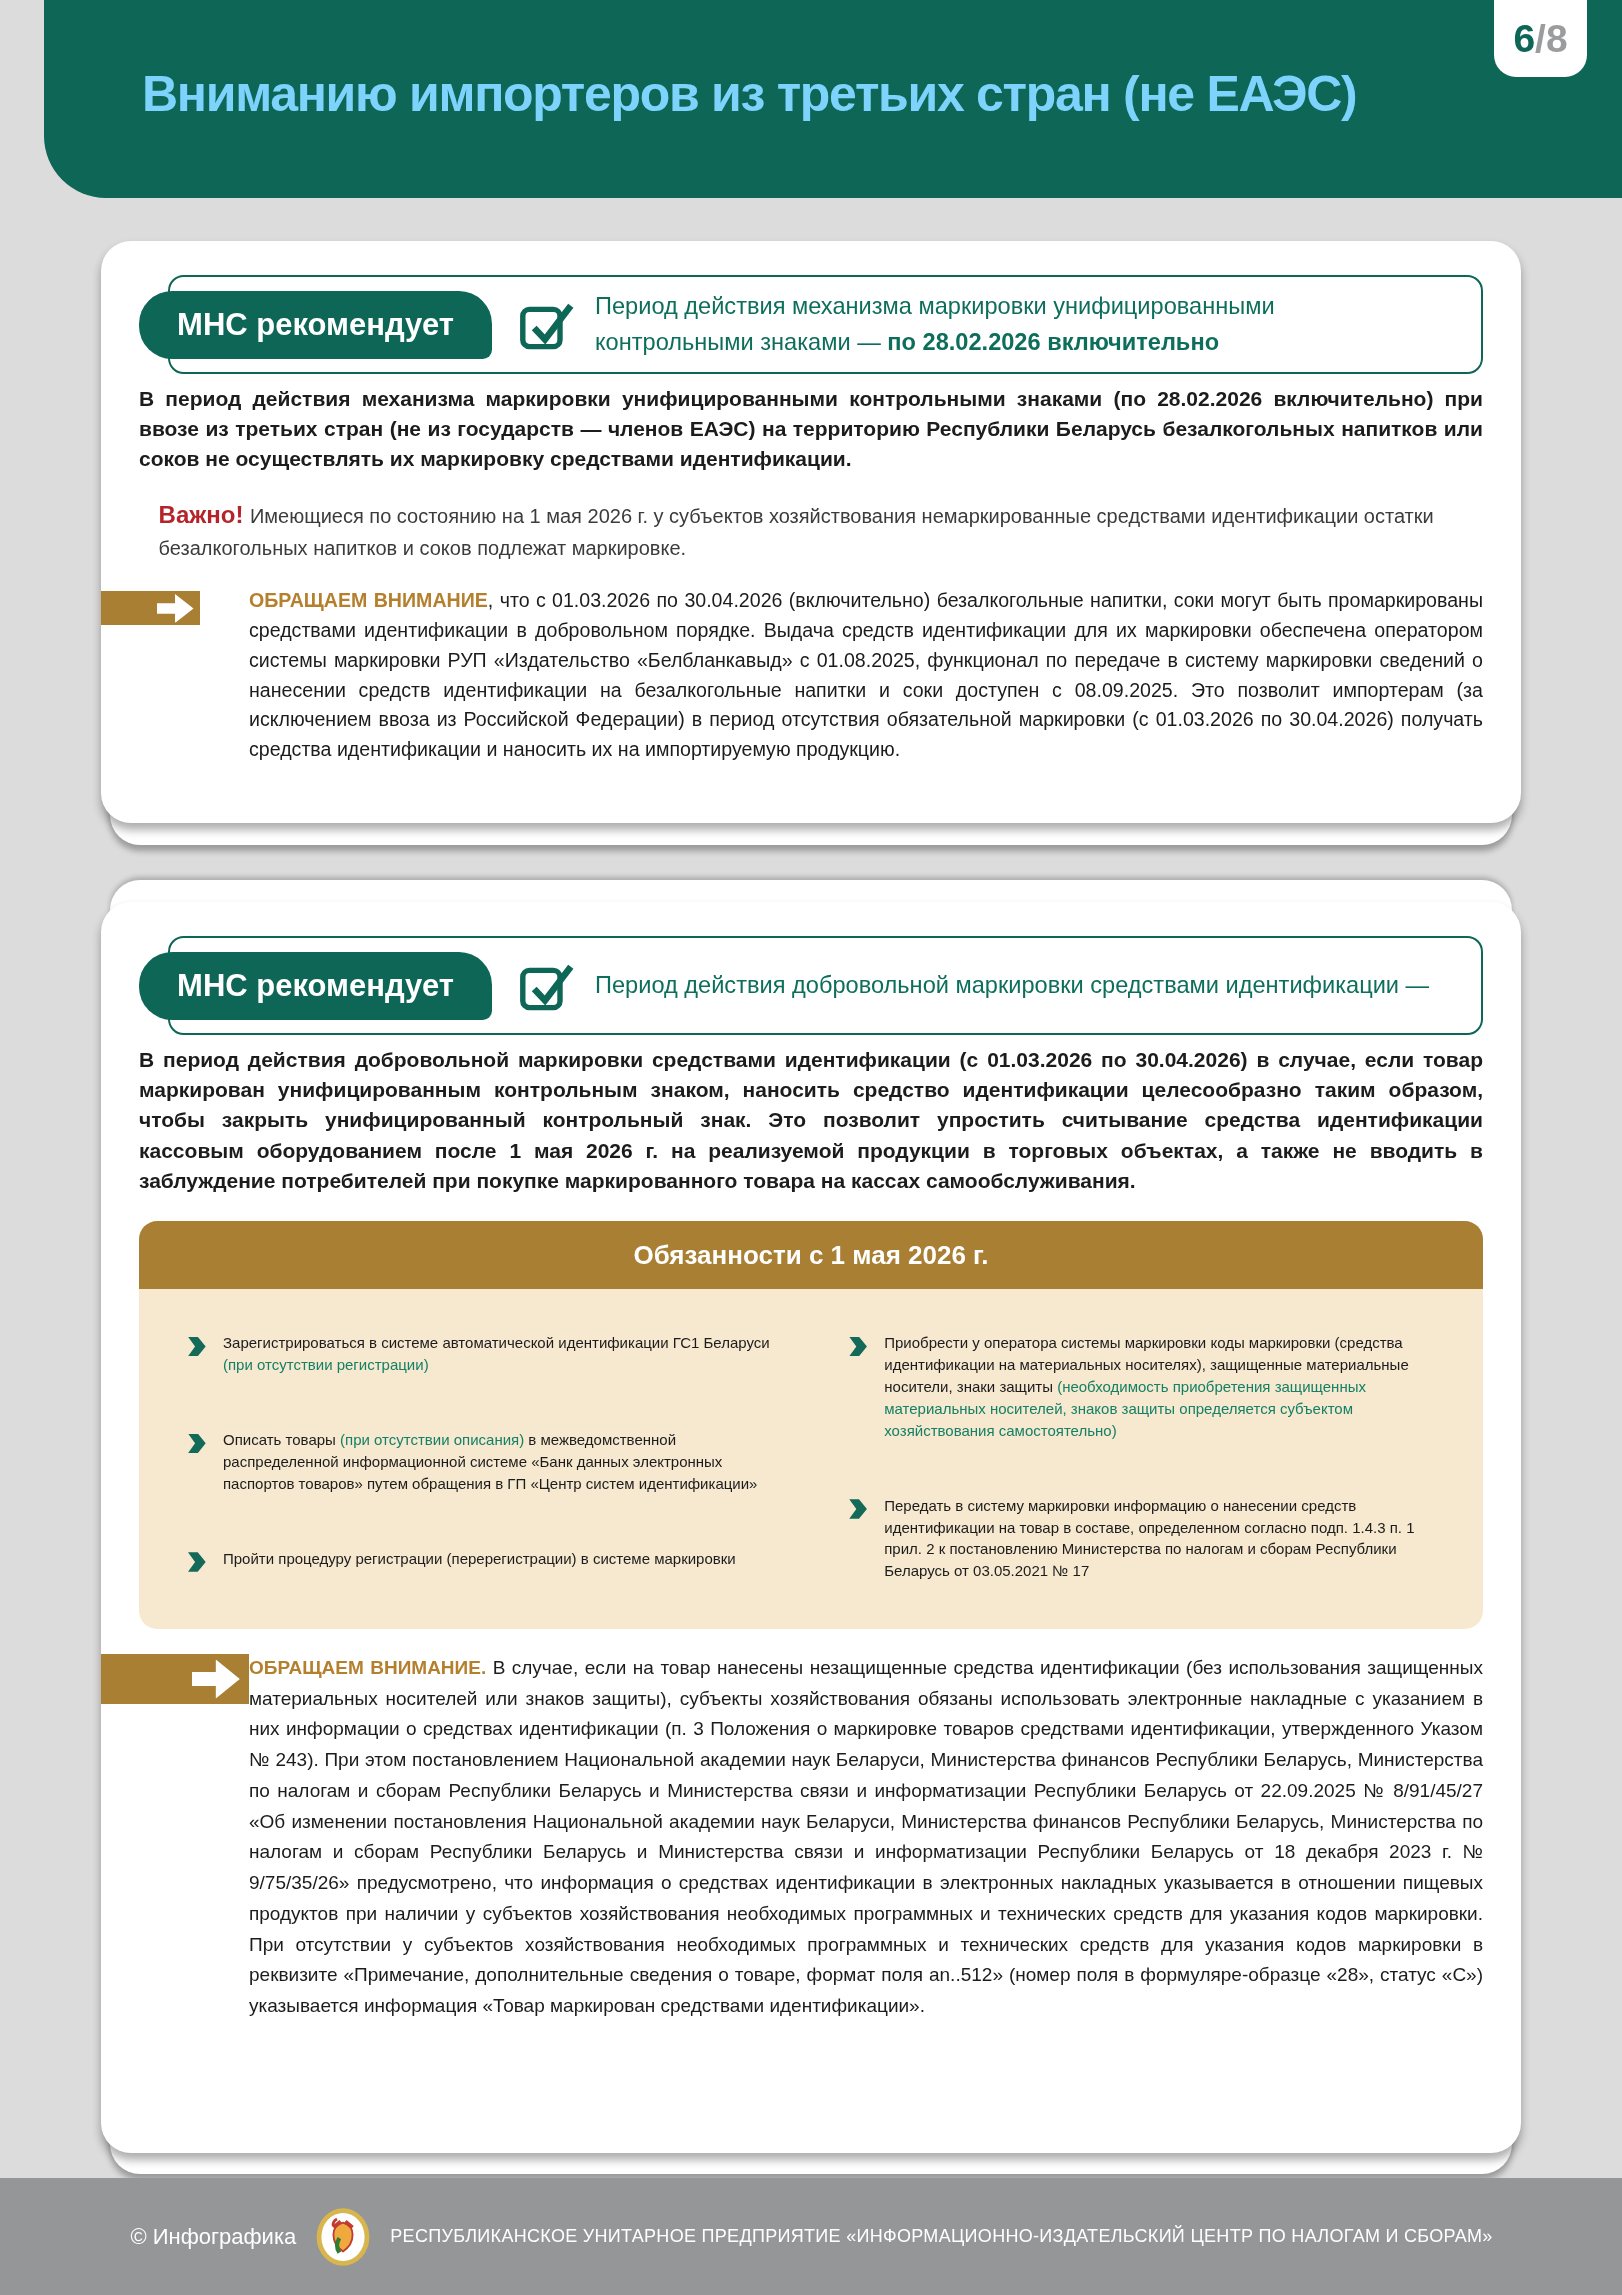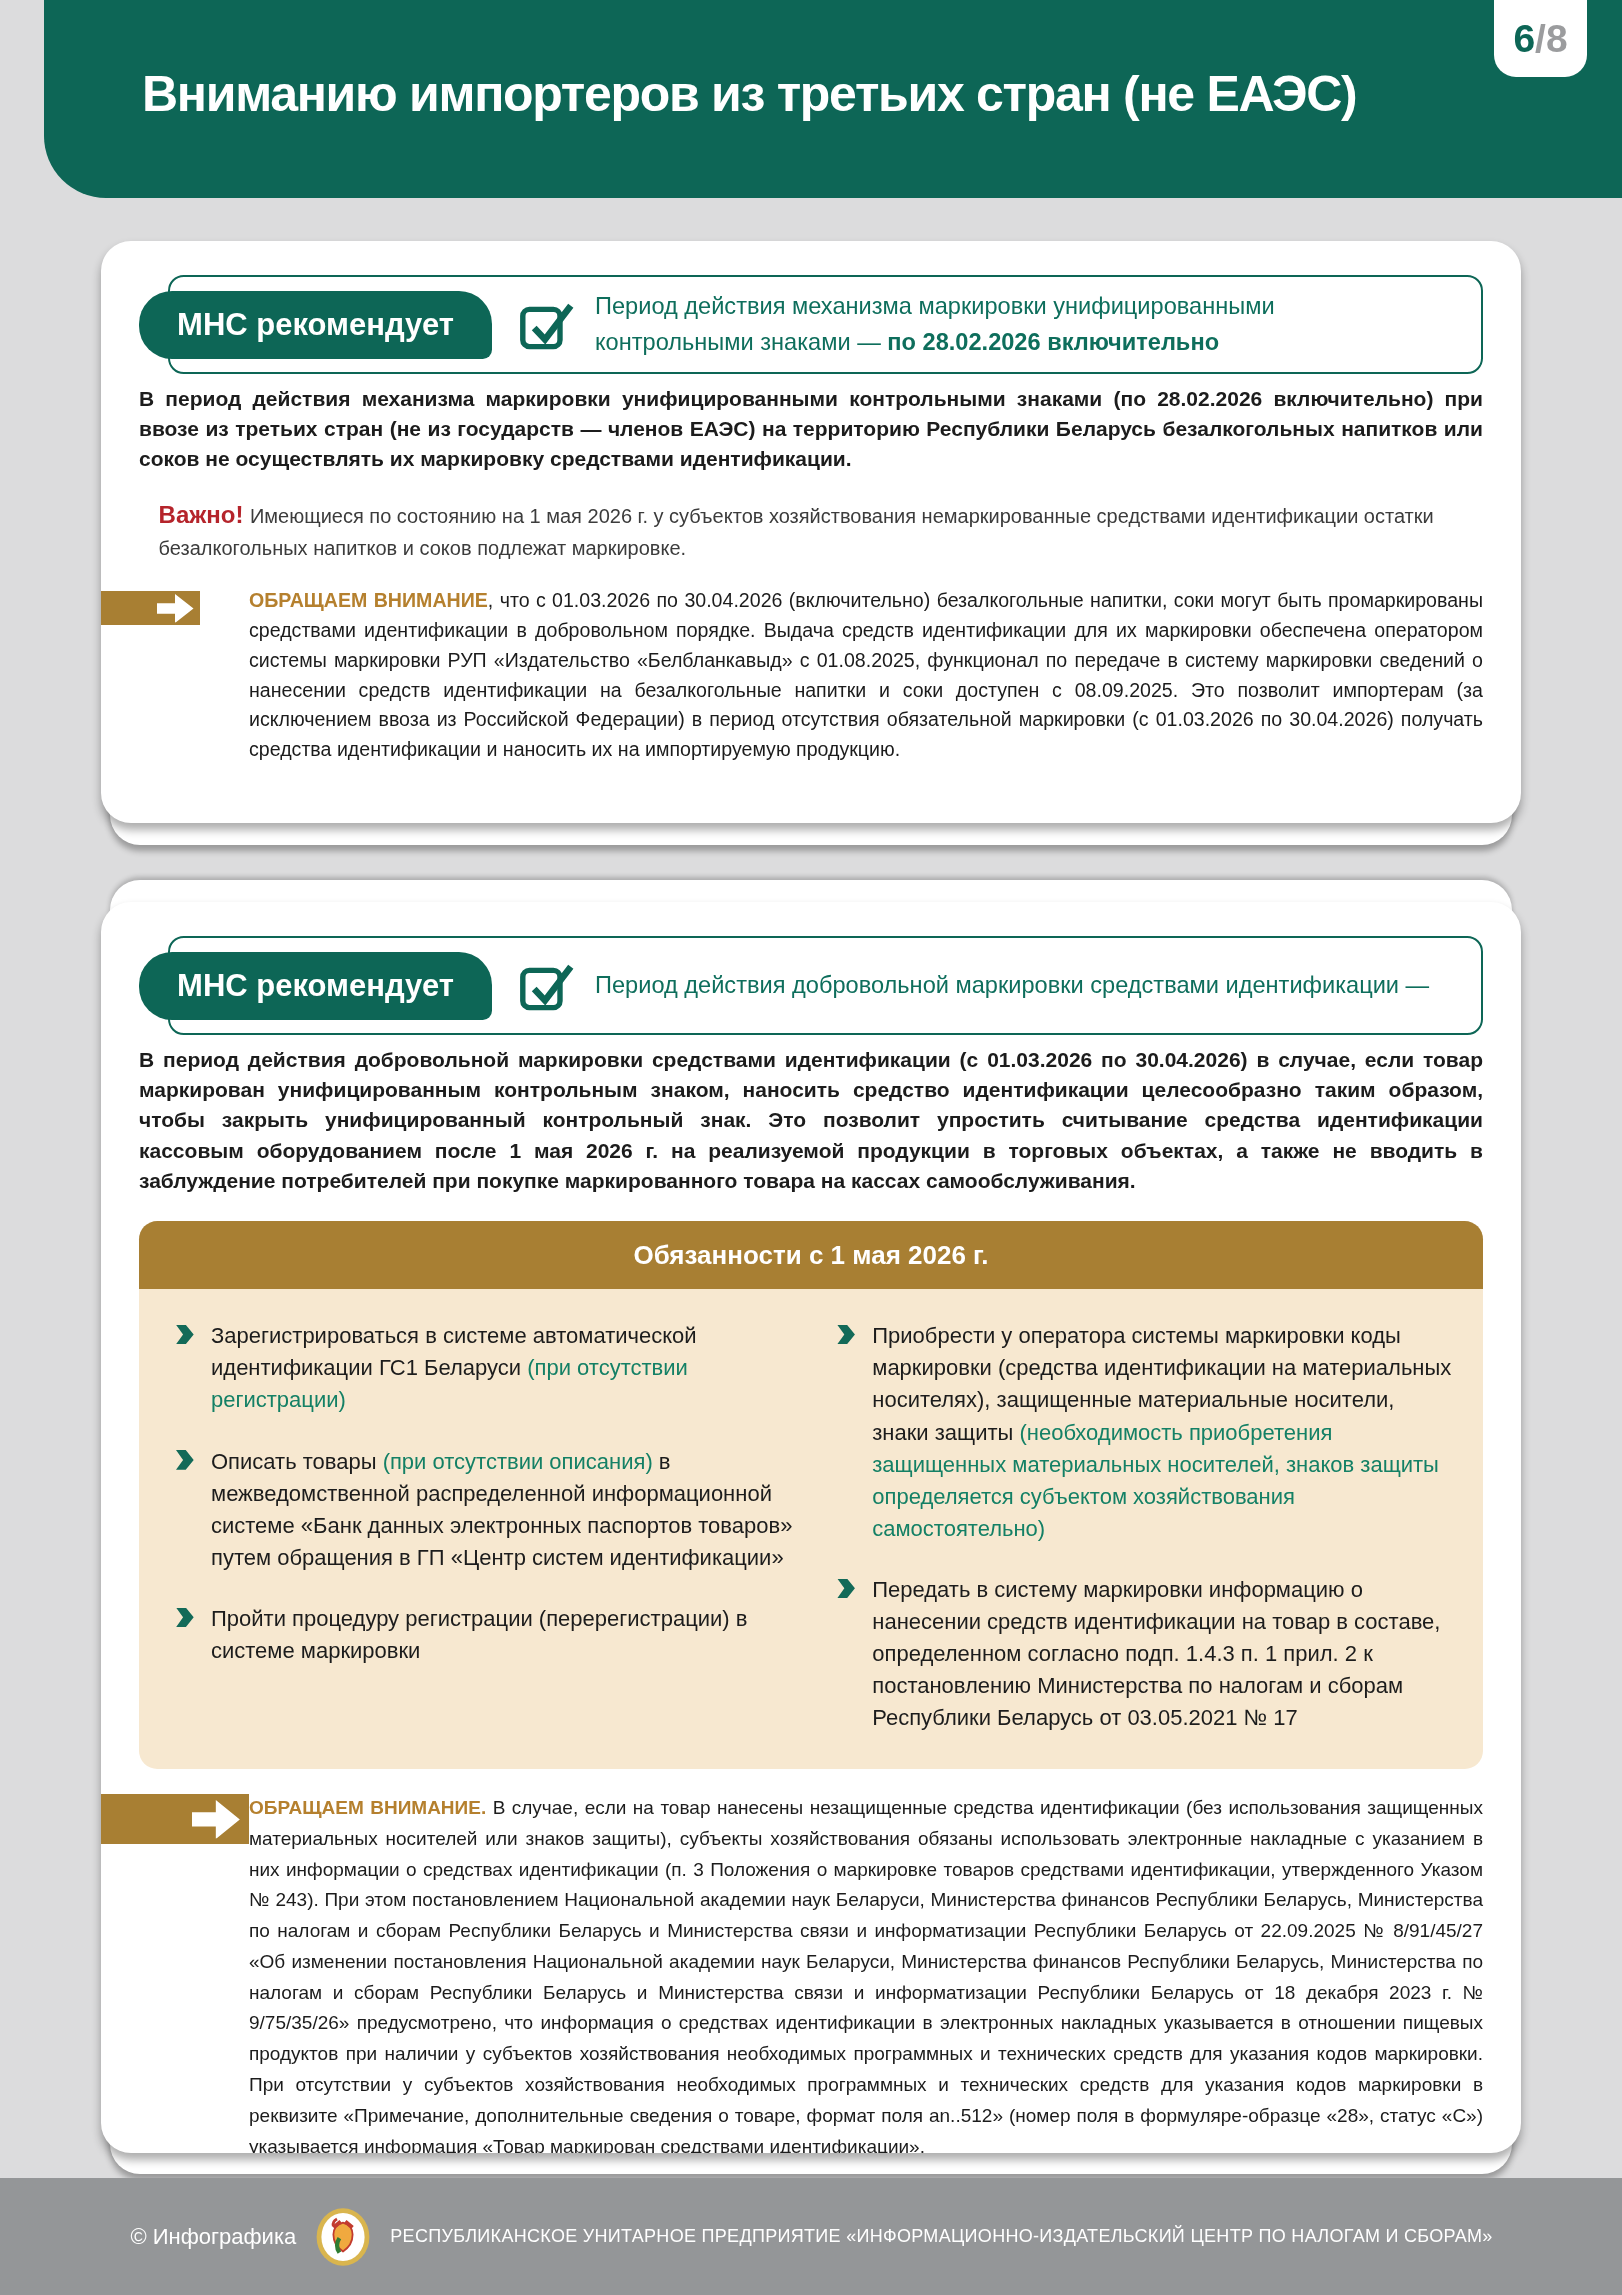--- a/index.html
+++ b/index.html
@@ -8,21 +8,21 @@
     background:#dcdcdd;color:#1c1c1c;
     font-family:"Liberation Sans", sans-serif;
   }
   
   .band{
     position:absolute;left:44px;top:0;right:0;height:198px;
     background:#0d6656;border-radius:0 0 0 62px;
   }
   .page-title{
     position:absolute;left:98px;top:65px;margin:0;
-    color:#ffffff;font-size:50px;font-weight:bold;letter-spacing:-1.3px;white-space:nowrap;
+    color:#7dd3fc;font-size:50px;font-weight:bold;letter-spacing:-1.3px;white-space:nowrap;
   }
   .badge{
     position:absolute;right:36px;top:0;width:93px;height:77px;background:#fff;
     border-radius:0 0 22px 22px;display:flex;align-items:center;justify-content:center;
     font-size:39px;font-weight:bold;
   }
   .badge-cur{color:#0d6656;}
   .badge-total{color:#9b9c9e;}
   
   .card{
@@ -81,21 +81,21 @@
   .duties{margin-top:25px;}
   .duties-head{
     background:#a87f33;color:#fff;font-weight:bold;font-size:26px;height:68px;
     border-radius:18.3px 18.3px 0 0;display:flex;align-items:center;justify-content:center;
   }
   .duties-body{
     background:#f7e8d0;border-radius:0 0 18.3px 18.3px;
     padding:31px 27.5px 35px 37px;display:grid;grid-template-columns:1fr 1fr;column-gap:43px;
   }
   .col{display:flex;flex-direction:column;gap:29px;}
-  .duty{position:relative;padding-left:35px;font-size:22px;line-height:1.46;margin:0;}
+  .duty{position:relative;padding-left:35px;font-size:15px;line-height:1.46;margin:12px;}
   .chev{
     position:absolute;left:0;top:4.6px;width:17.7px;height:19.6px;background:#136a58;
     clip-path:polygon(0 0,55% 0,100% 50%,55% 100%,0 100%,40% 50%);
   }
   .green{color:#148065;}
   
   .footer{
     position:absolute;left:0;right:0;bottom:0;height:117px;background:#949698;
     display:flex;align-items:center;justify-content:center;gap:17px;color:#fff;
   }

